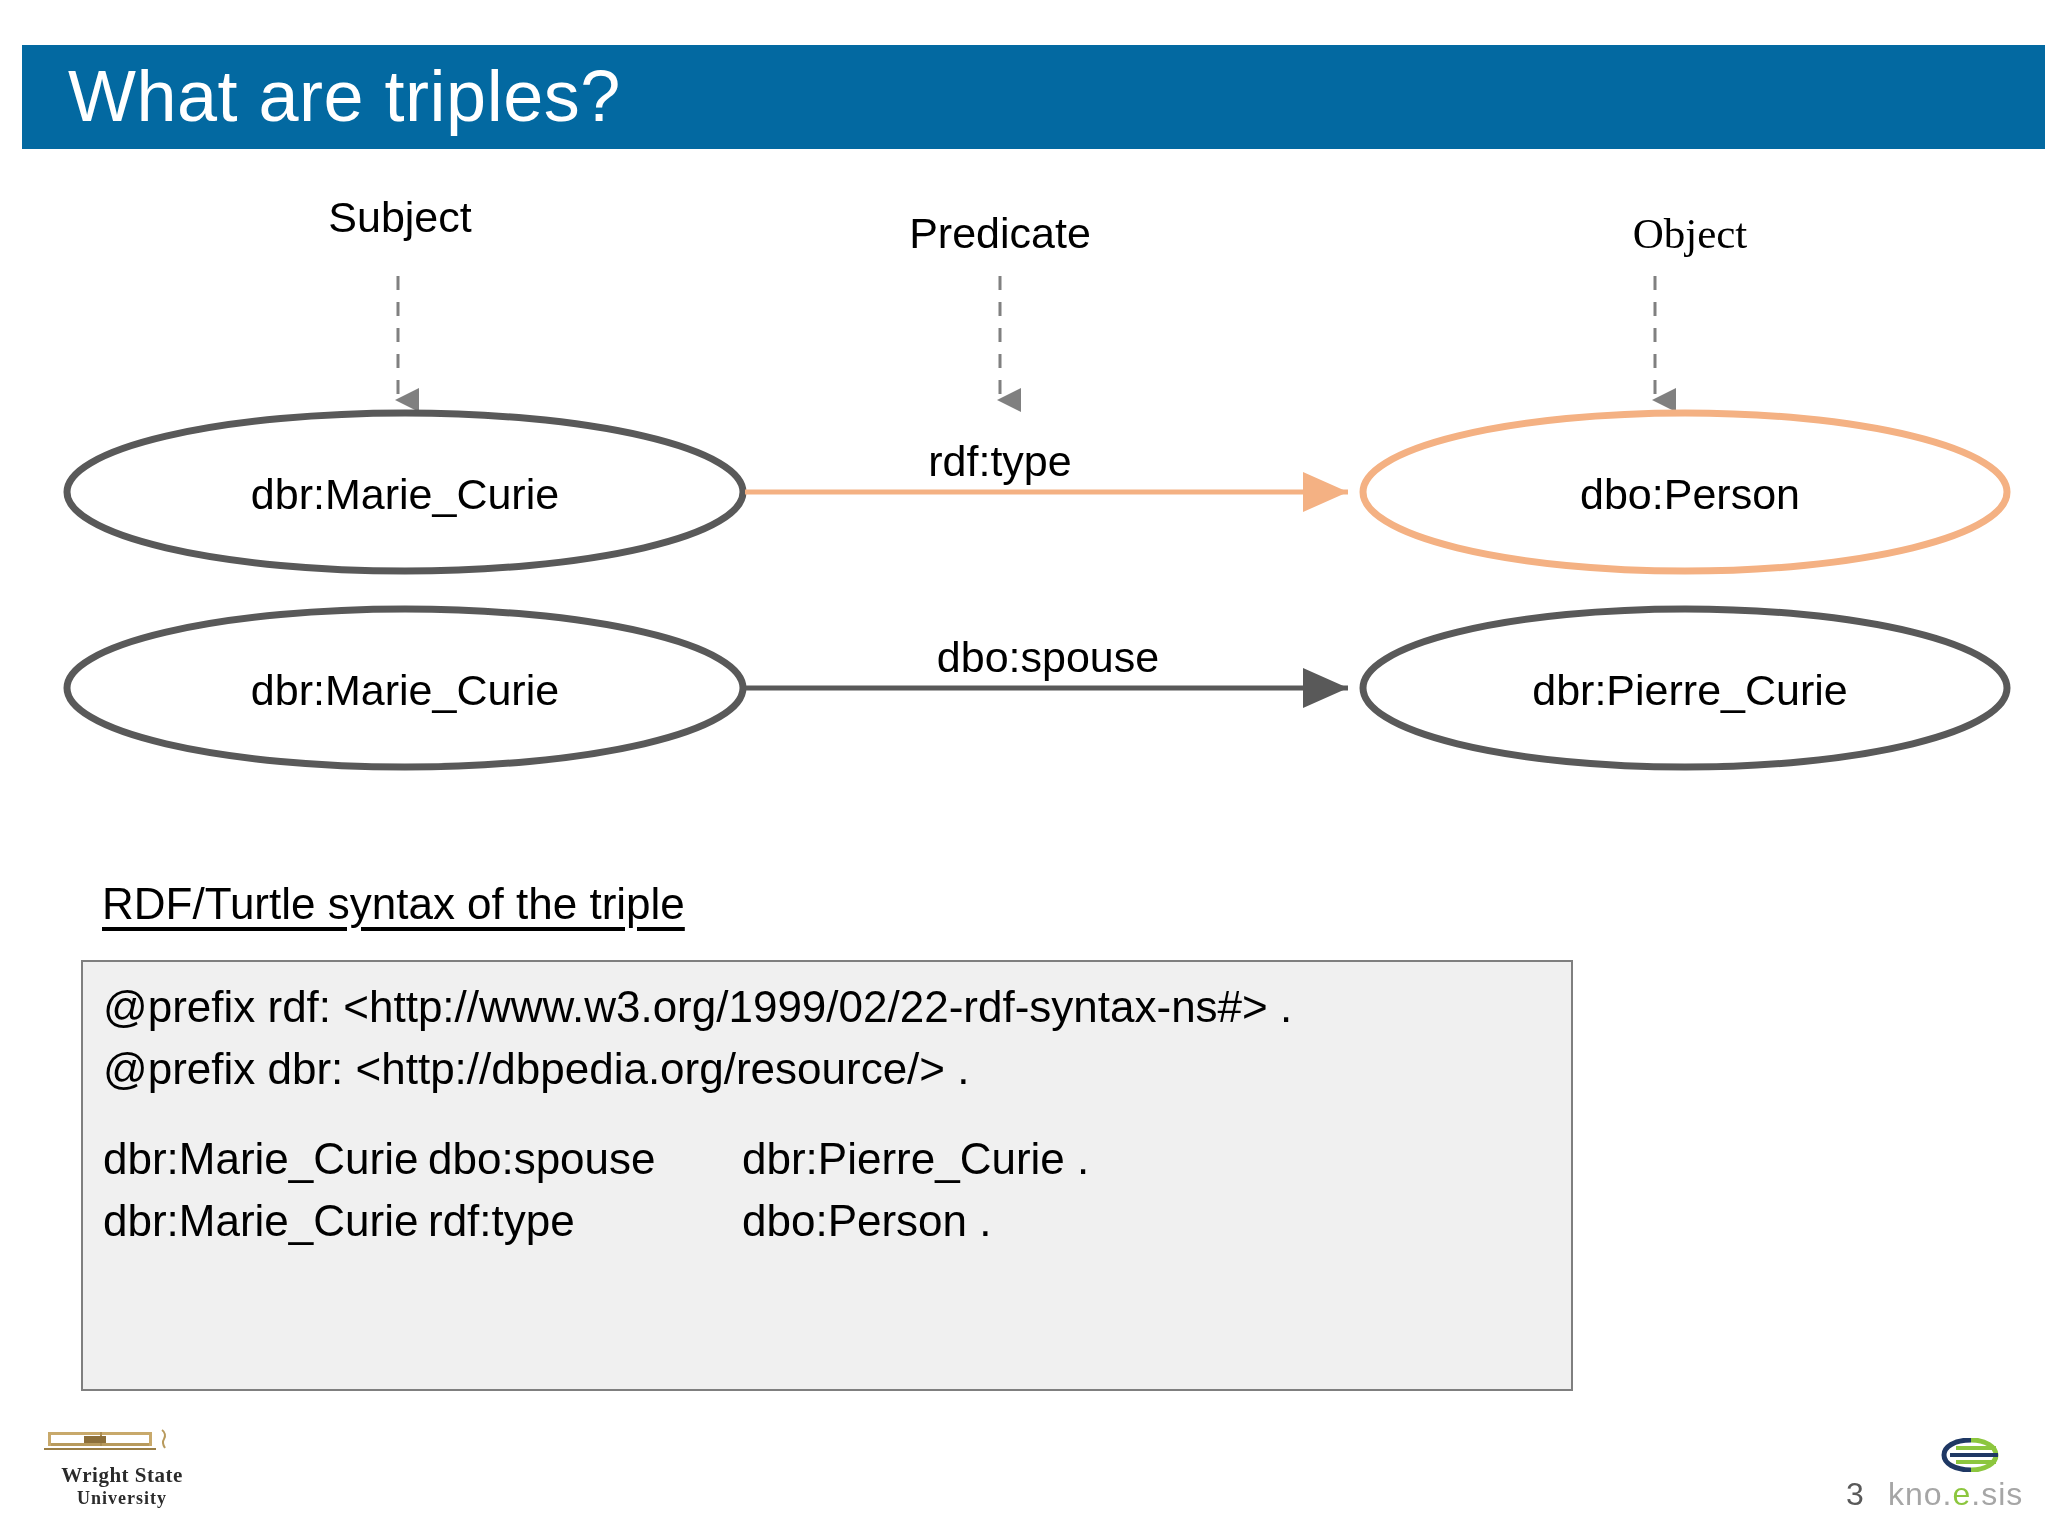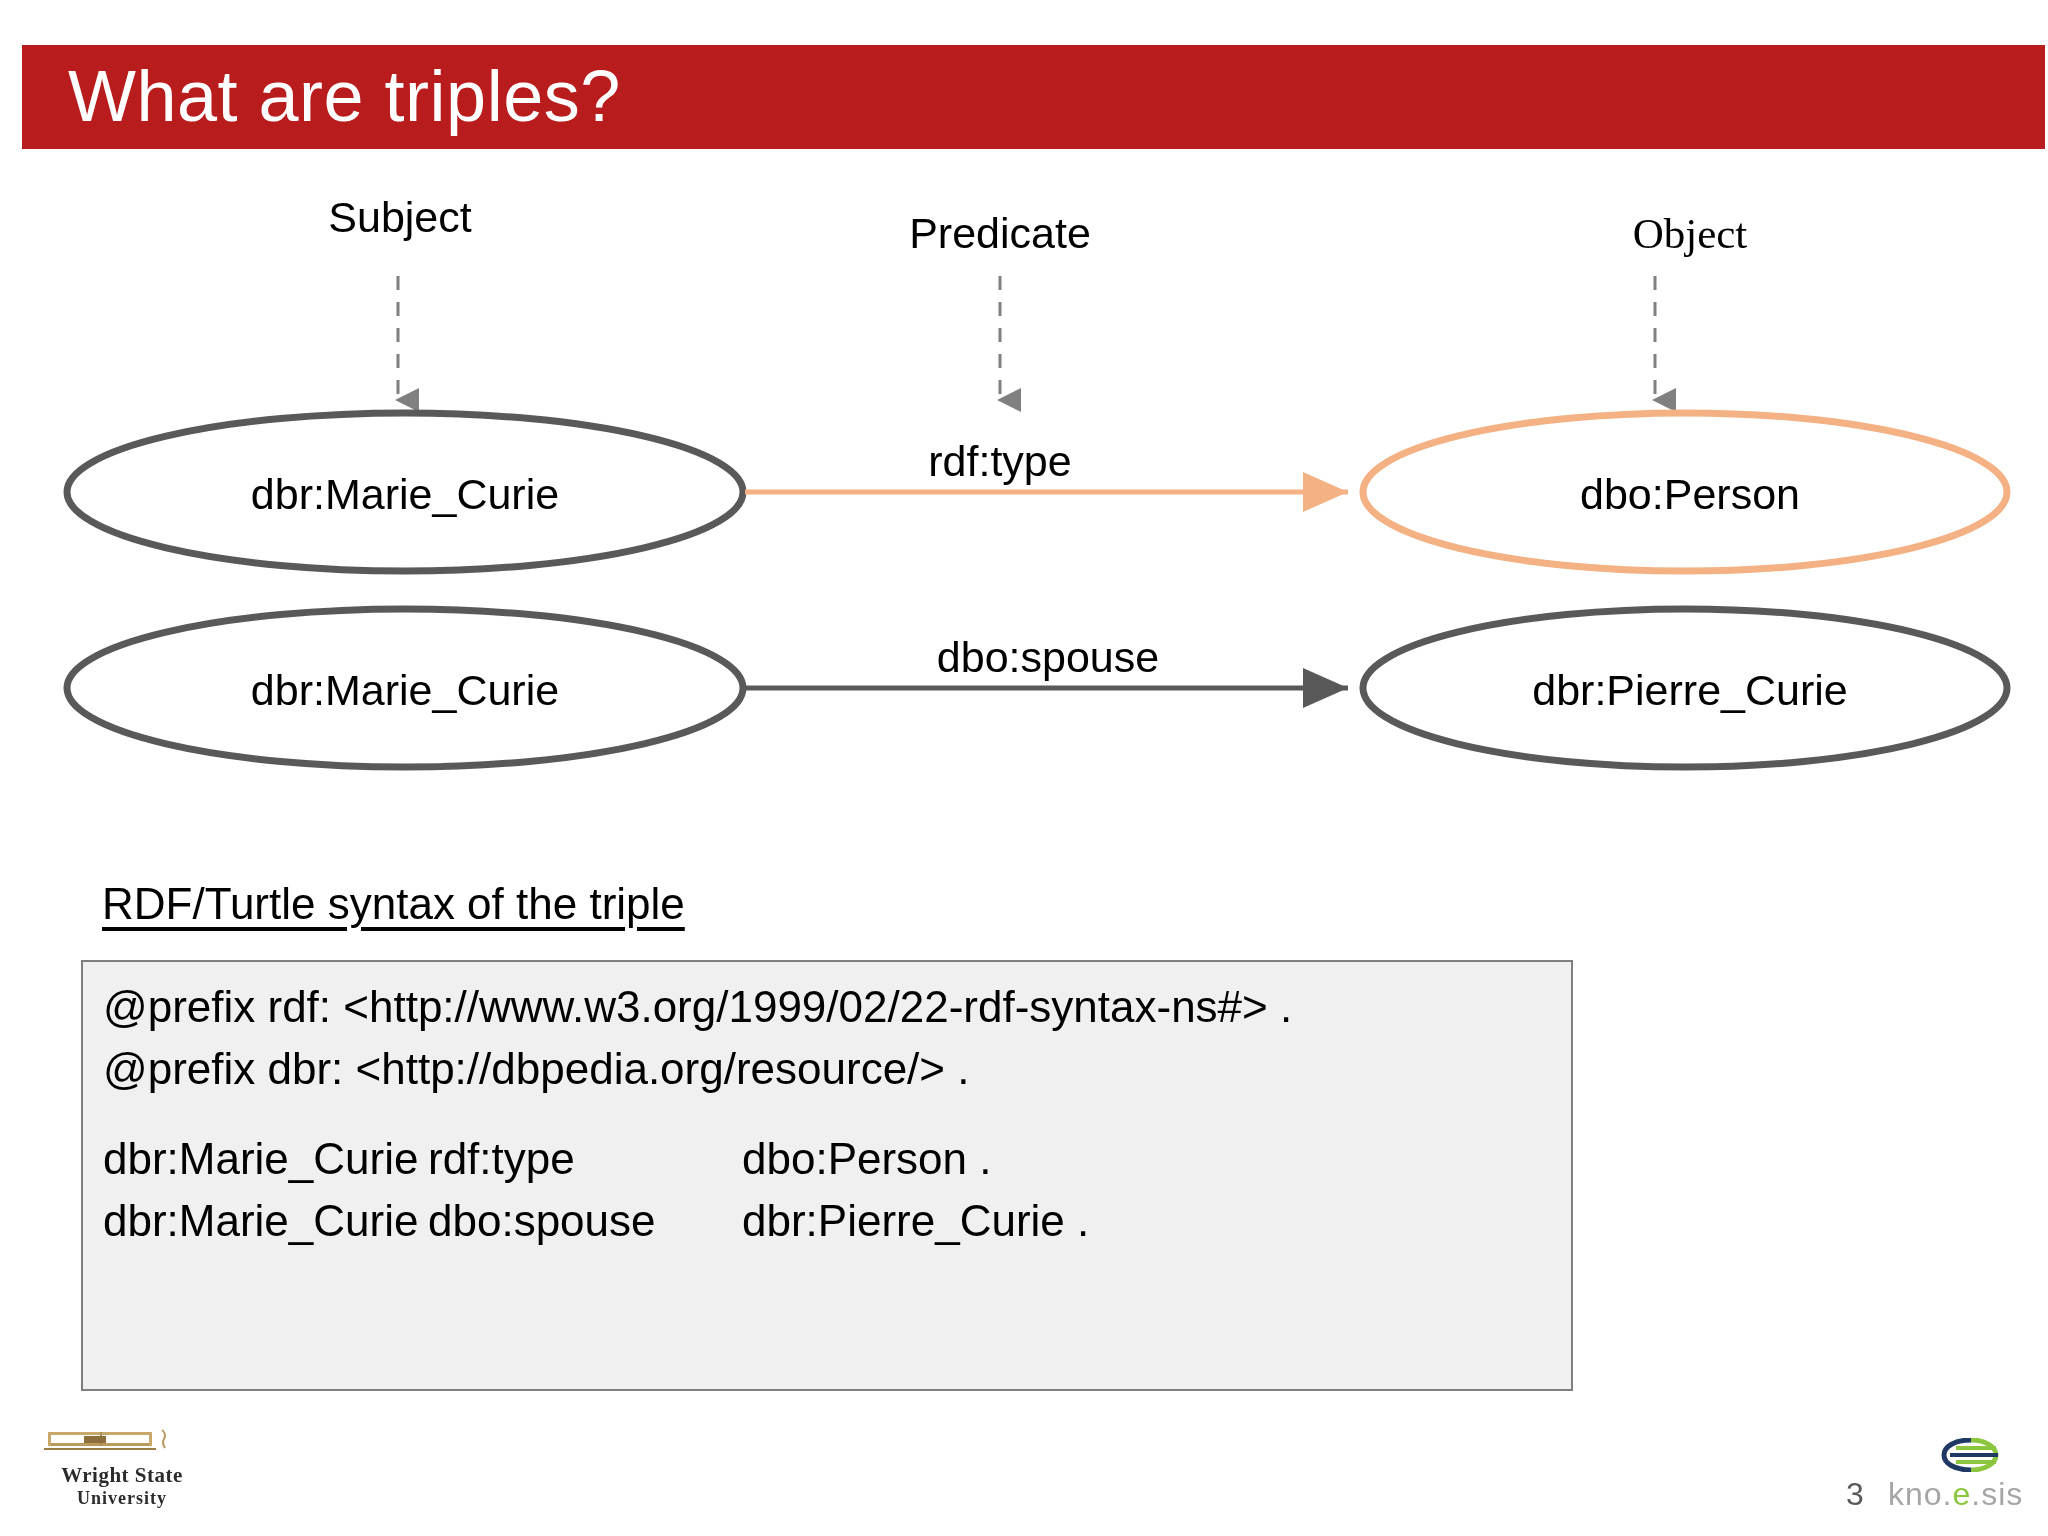--- a/index.html
+++ b/index.html
@@ -17,21 +17,21 @@
     color: #000000;
   }
 
   
   .title-bar {
     position: absolute;
     left: 22px;
     top: 45px;
     width: 2023px;
     height: 104px;
-    background: #b91c1c;
+    background: #0369a1;
   }
   .title-text {
     position: absolute;
     left: 46px;
     top: 50%;
     transform: translateY(-52%);
     font-size: 72px;
     font-weight: 400;
     color: #ffffff;
     letter-spacing: 0.5px;
@@ -249,22 +249,22 @@
 <div class="edge-label" style="left:1000px; top:440px;">rdf:type</div>
 <div class="edge-label" style="left:1048px; top:636px;">dbo:spouse</div>
 
 <div class="turtle-heading">RDF/Turtle syntax of the triple</div>
 
 <div class="turtle-box">
   <div class="turtle-code">
     <div class="turtle-line">@prefix rdf: &lt;http://www.w3.org/1999/02/22-rdf-syntax-ns#&gt; .</div>
     <div class="turtle-line">@prefix dbr: &lt;http://dbpedia.org/resource/&gt; .</div>
     <div class="turtle-line blank"></div>
+    <div class="triple-row"><span class="triple-col-s">dbr:Marie_Curie</span><span class="triple-col-p">dbo:spouse</span><span class="triple-col-o">dbr:Pierre_Curie .</span></div>
     <div class="triple-row"><span class="triple-col-s">dbr:Marie_Curie</span><span class="triple-col-p">rdf:type</span><span class="triple-col-o">dbo:Person .</span></div>
-    <div class="triple-row"><span class="triple-col-s">dbr:Marie_Curie</span><span class="triple-col-p">dbo:spouse</span><span class="triple-col-o">dbr:Pierre_Curie .</span></div>
   </div>
 </div>
 
 <div class="wsu-logo">
   <svg class="wsu-flyer" viewBox="0 0 126 30" xmlns="http://www.w3.org/2000/svg">
     <rect x="4" y="6" width="104" height="3" fill="#C8A96B"></rect>
     <rect x="4" y="17" width="104" height="3" fill="#B89A5C"></rect>
     <rect x="4" y="6" width="3" height="14" fill="#C8A96B"></rect>
     <rect x="56" y="6" width="2" height="14" fill="#A98B4F"></rect>
     <rect x="105" y="6" width="3" height="14" fill="#C8A96B"></rect>

